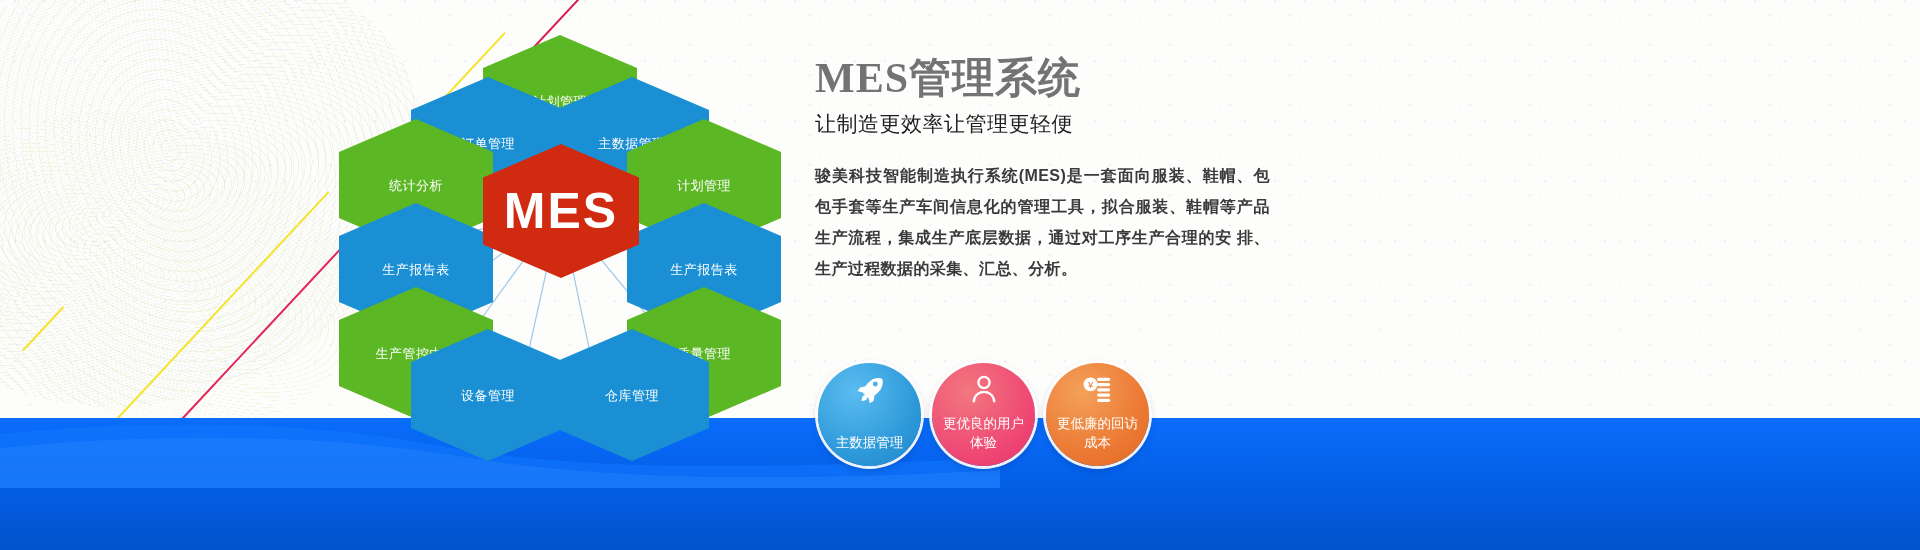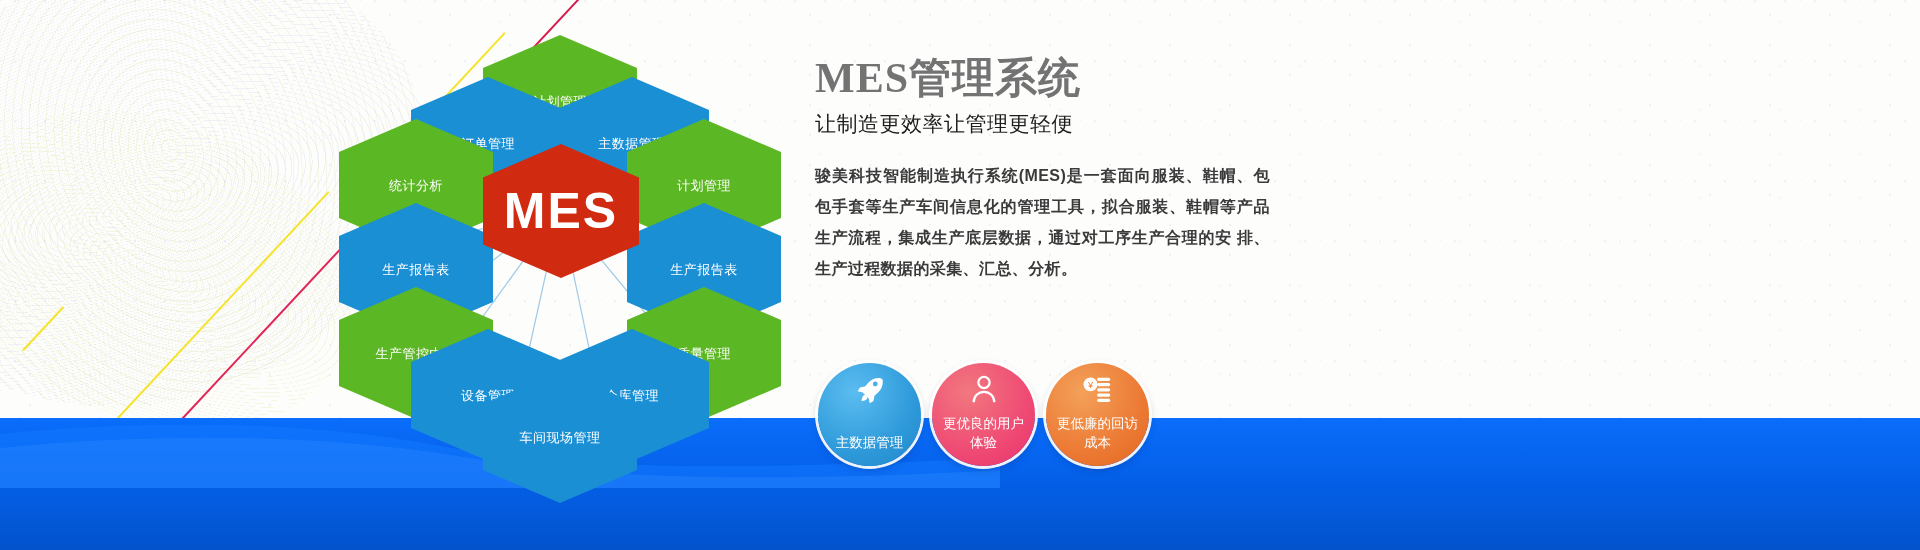--- a/index.html
+++ b/index.html
@@ -167,23 +167,20 @@
       </div>
       <div class="hex green" style="left: 297px; top: 277px; width: 154px; height: 132px;">
         <span style="width: 86px;">质量管理</span>
       </div>
       <div class="hex blue" style="left: 81px; top: 319px; width: 154px; height: 132px;">
         <span style="width: 86px;">设备管理</span>
       </div>
       <div class="hex blue" style="left: 225px; top: 319px; width: 154px; height: 132px;">
         <span style="width: 86px;">仓库管理</span>
       </div>
-      <div class="hex blue" style="left: 153px; top: 361px; width: 154px; height: 132px;">
-        <span style="width: 86px;">车间现场管理</span>
-      </div>
       <div class="hex center" style="left: 153px; top: 134px; width: 156px; height: 134px; background: rgb(208, 43, 16);">
         <span>MES</span>
       </div>
     </div>
 
   <div id="right">
     <h1 class="title">MES管理系统</h1>
     <p class="subtitle">让制造更效率让管理更轻便</p>
     <p class="para">骏美科技智能制造执行系统(MES)是一套面向服装、鞋帽、包包手套等生产车间信息化的管理工具，拟合服装、鞋帽等产品生产流程，集成生产底层数据，通过对工序生产合理的安 排、生产过程数据的采集、汇总、分析。</p>
   </div>

